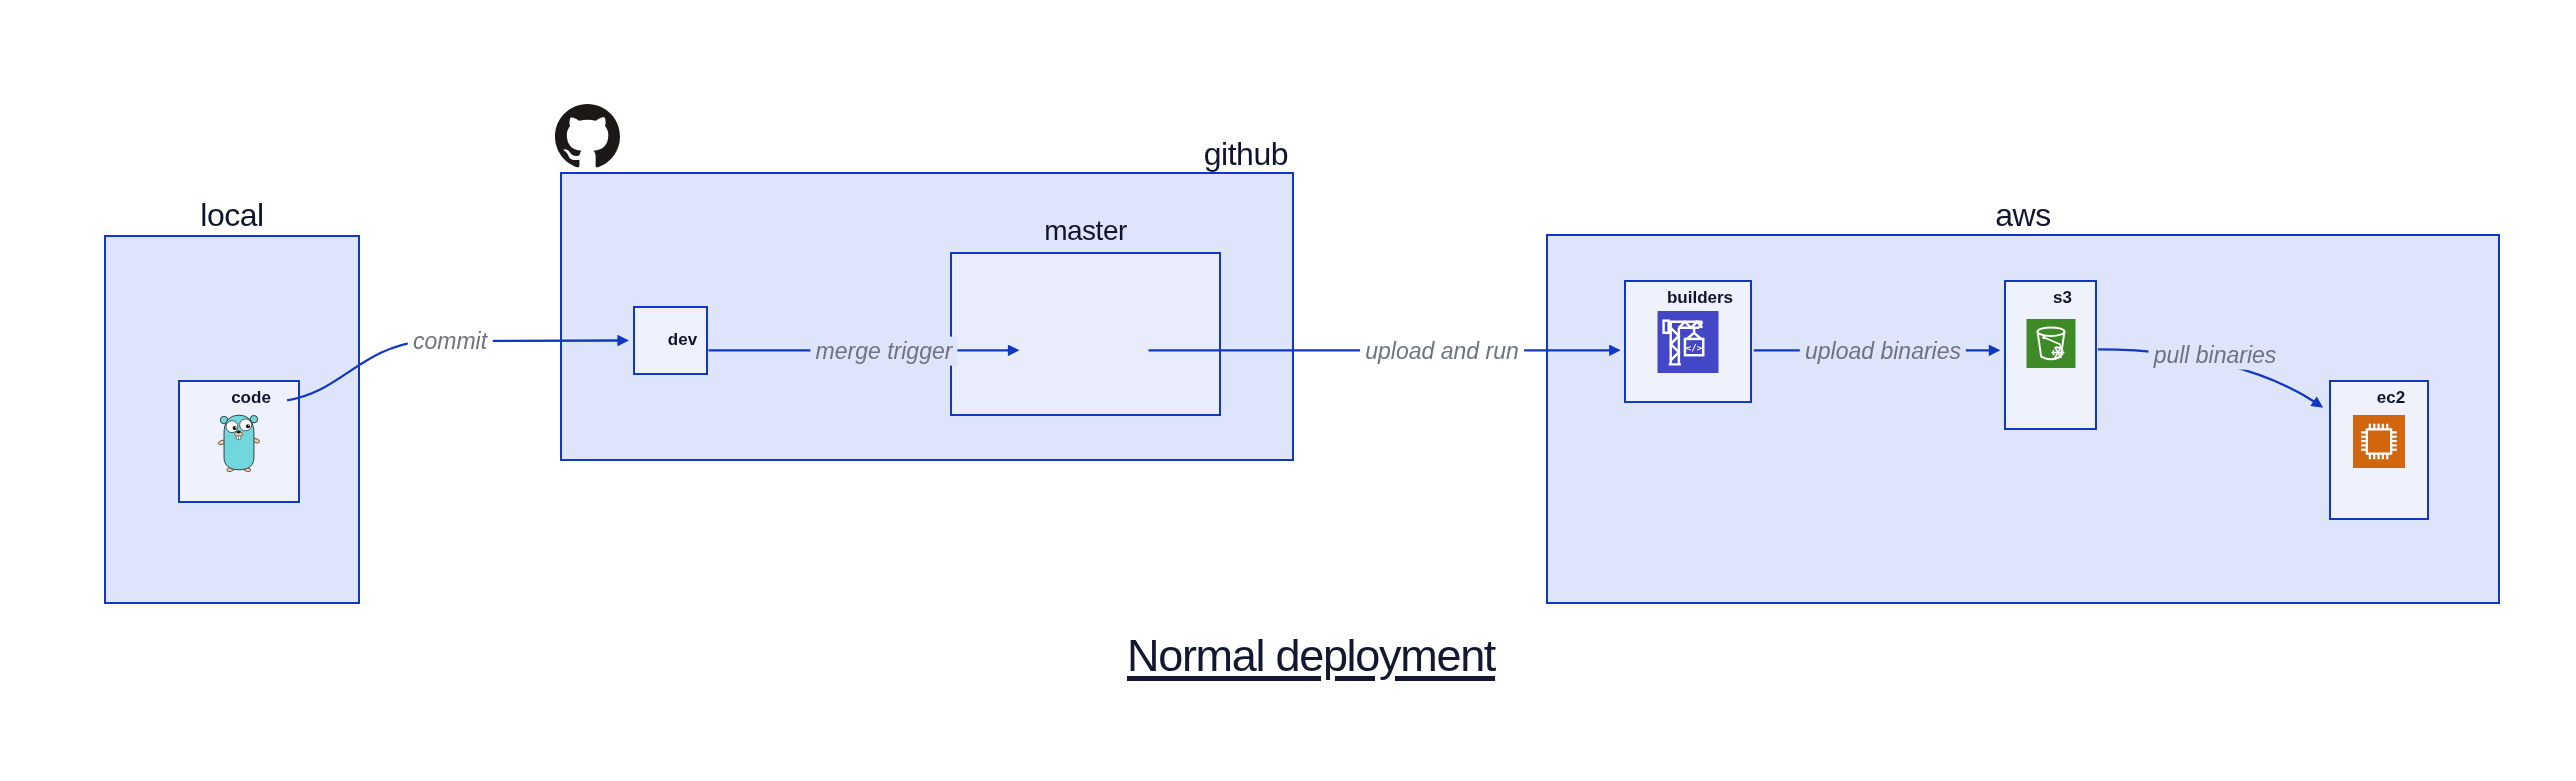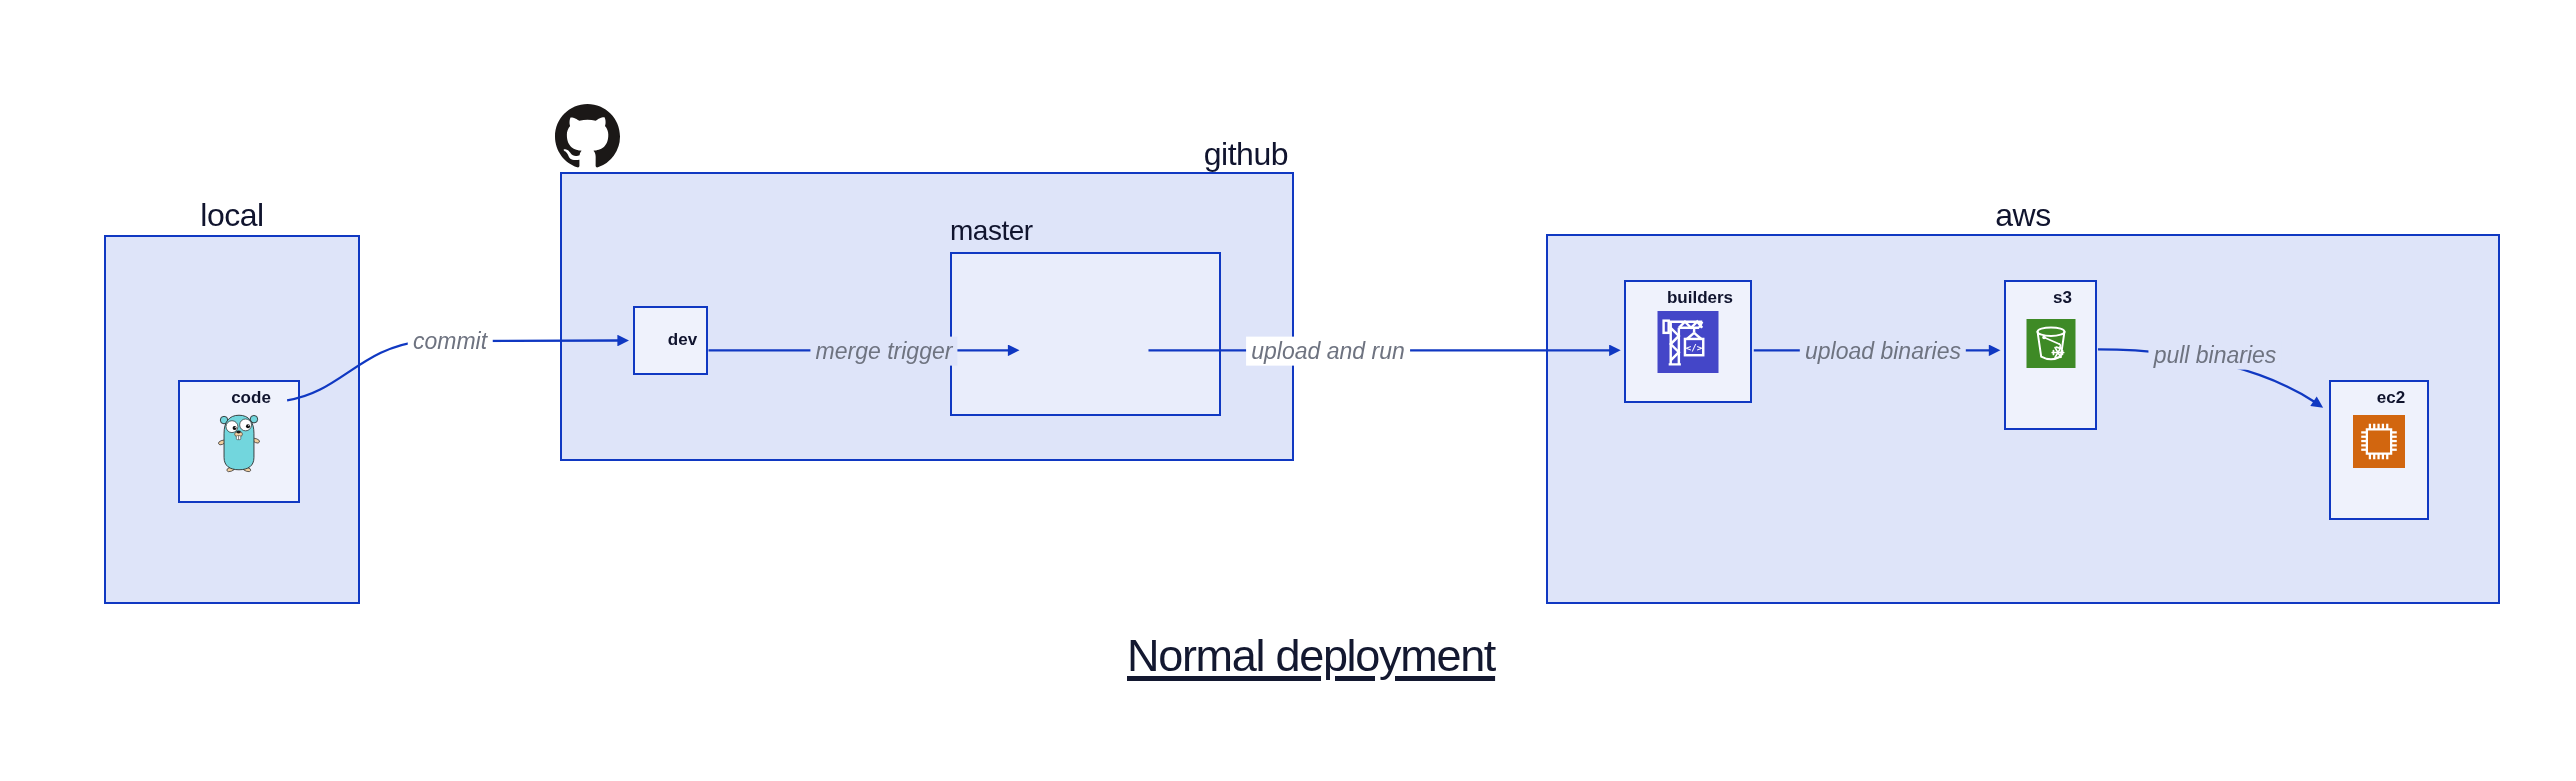--- a/index.html
+++ b/index.html
@@ -77,21 +77,21 @@
       <path fill="#1b1817" fill-rule="evenodd" d="M8 0C3.58 0 0 3.58 0 8c0 3.54 2.29 6.53 5.47 7.59.4.07.55-.17.55-.38 0-.19-.01-.82-.01-1.49-2.01.37-2.53-.49-2.69-.94-.09-.23-.48-.94-.82-1.13-.28-.15-.68-.52-.01-.53.63-.01 1.08.58 1.23.82.72 1.21 1.87.87 2.33.66.07-.52.28-.87.51-1.07-1.78-.2-3.64-.89-3.64-3.95 0-.87.31-1.59.82-2.15-.08-.2-.36-1.02.08-2.12 0 0 .67-.21 2.2.82.64-.18 1.32-.27 2-.27s1.36.09 2 .27c1.53-1.04 2.2-.82 2.2-.82.44 1.1.16 1.92.08 2.12.51.56.82 1.27.82 2.15 0 3.07-1.87 3.75-3.65 3.95.29.25.54.73.54 1.48 0 1.07-.01 1.93-.01 2.2 0 .21.15.46.55.38A8.01 8.01 0 0 0 16 8c0-4.42-3.58-8-8-8z"></path>
     </svg>
   </div>
   <div class="container-label" style="left:1170px;top:136px;width:118px;text-align:right;">github</div>
   <div class="container z2" style="left:560px;top:172px;width:734px;height:289px;"></div>
 
   <div class="node z3" style="left:633px;top:306px;width:75px;height:69px;padding-left:20px;">
     <div class="node-label centered">dev</div>
   </div>
 
-  <div class="container-label small" style="left:950px;top:215px;width:271px;text-align:left;z-index:3;">master</div>
+  <div class="container-label small" style="left:950px;top:215px;width:271px;text-align:center;z-index:3;">master</div>
   <div class="container inner z3" style="left:950px;top:252px;width:271px;height:164px;"></div>
 
 
   <div class="container-label" style="left:1546px;top:197px;width:954px;text-align:center;">aws</div>
   <div class="container z2" style="left:1546px;top:234px;width:954px;height:370px;"></div>
 
   <div class="node z3" style="left:1624px;top:280px;width:128px;height:123px;">
     <div class="node-label top">builders</div>
     <div class="icon-tile" style="top:29px;width:61px;height:62px;background:#4446c8;">
       <svg viewBox="0 0 60 60" fill="none" stroke="#ffffff" stroke-width="2.4">
@@ -176,20 +176,20 @@
       <path marker-end="url(#arrow)" d="M557,777 C660,762 700,674 820,662 L1200,661"></path>
       <path marker-end="url(#arrow)" d="M1375,680 L1958,680"></path>
       <path marker-end="url(#arrow)" d="M2229,680 L3125,680"></path>
       <path marker-end="url(#arrow)" d="M3404,680 L3862,680"></path>
       <path marker-end="url(#arrow)" d="M4072,678 C4180,678 4250,690 4320,708 C4415,733 4462,760 4492,780"></path>
     </g>
   </svg>
 
   <div class="edge-label on-white" style="left:450px;top:341px;">commit</div>
   <div class="edge-label on-cluster" style="left:872px;top:351px;margin-left:12px;">merge trigger</div>
-  <div class="edge-label on-white" style="left:1328px;top:351px;">upload and run</div>
+  <div class="edge-label on-white" style="left:1442px;top:351px;">upload and run</div>
   <div class="edge-label on-cluster" style="left:1883px;top:351px;">upload binaries</div>
   <div class="edge-label on-cluster" style="left:2215px;top:355px;">pull binaries</div>
 
   <div class="diagram-title">Normal deployment</div>
 
 </div>
 
 
 </body></html>

